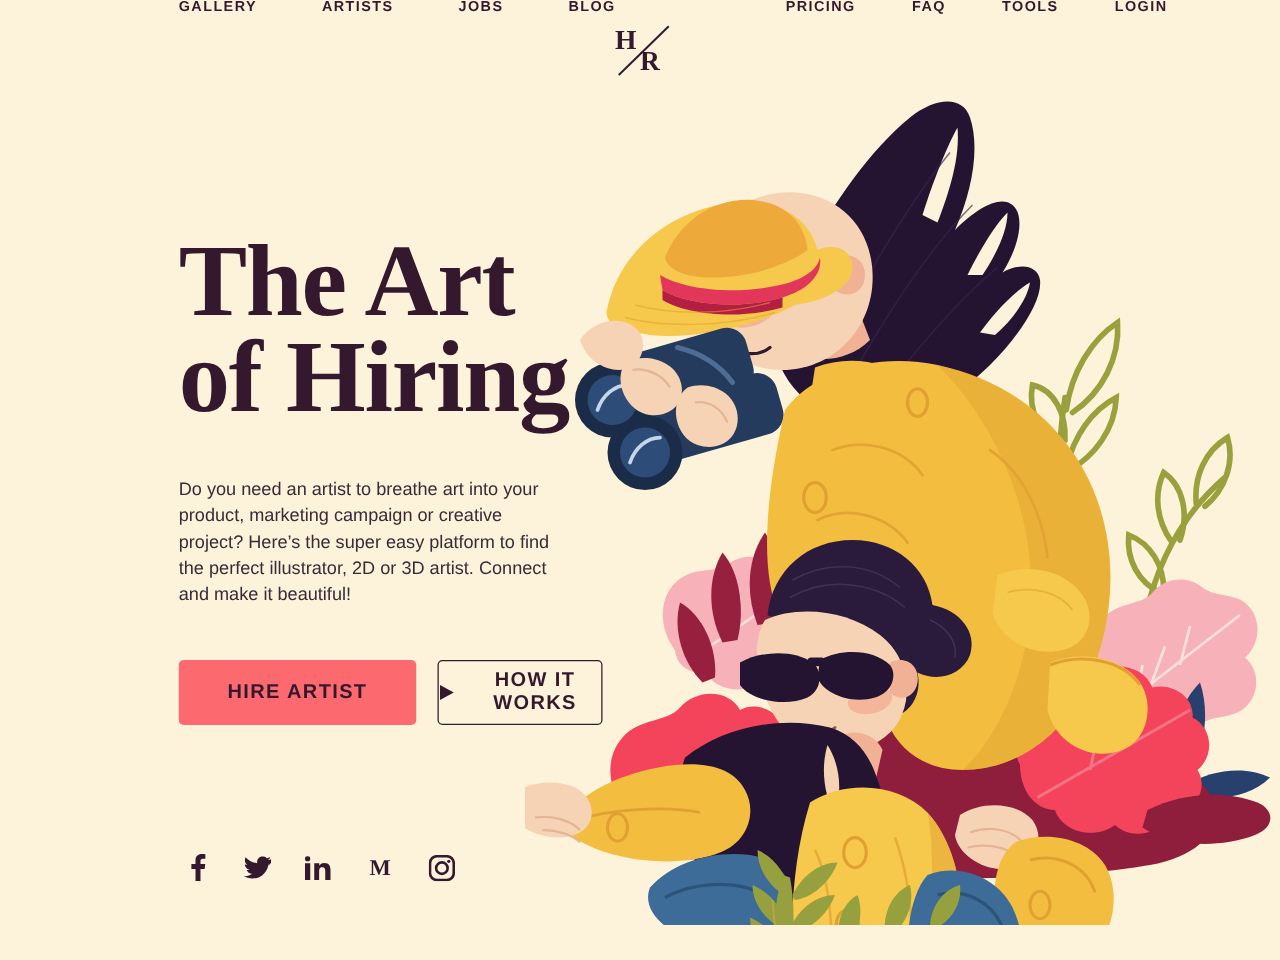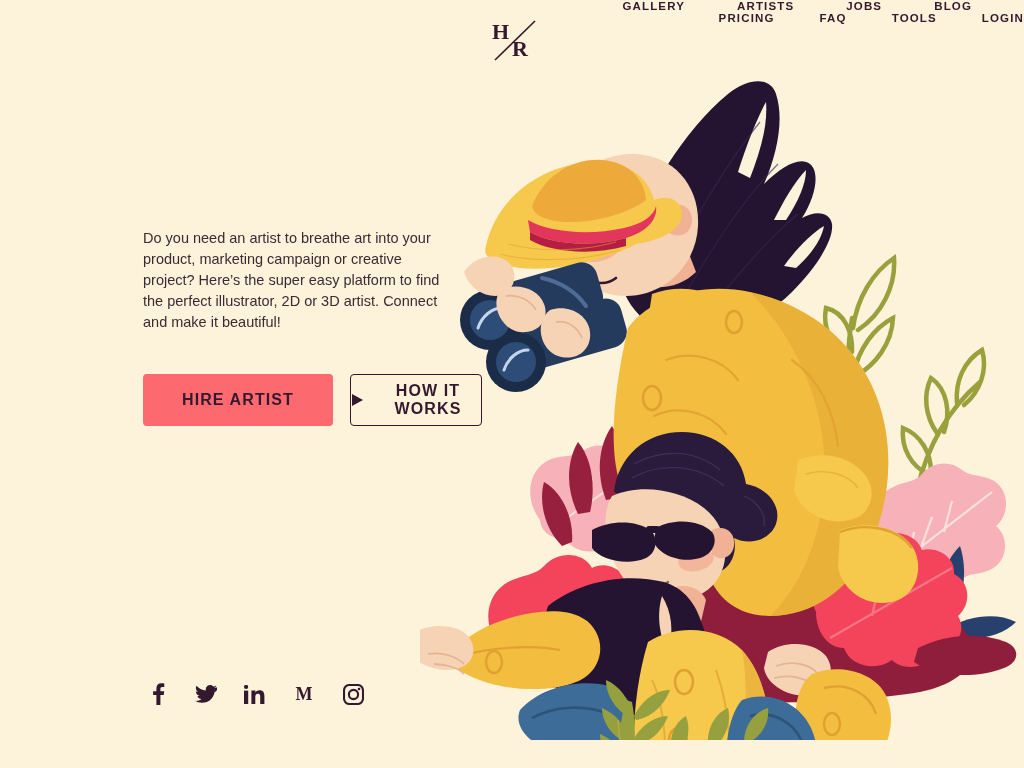--- a/index.html
+++ b/index.html
@@ -26,32 +26,31 @@
     overflow: hidden;
   }
 
   
   .navbar {
     position: absolute;
     top: 0; left: 0;
     width: 1024px;
     height: 84px;
     display: flex;
-    align-items: flex-end;
+    align-items: flex-start;
     z-index: 40;
-    flex-direction: column;
   }
 
   .nav-group {
     display: flex;
     align-items: center;
   }
 
   .nav-left  { margin-left: 143px; }
-  .nav-right { margin-left: 49px; }
+  .nav-right { margin-left: 84px; }
 
   .nav-link {
     font-family: "Liberation Sans", sans-serif;
     font-size: 11.5px;
     font-weight: bold;
     letter-spacing: 1.15px;
     color: #34182E;
     text-transform: uppercase;
     text-decoration: none;
     white-space: nowrap;
@@ -522,20 +521,24 @@
         <g stroke="#BFA845" stroke-width="1.6" fill="none" opacity="0.75">
           <path d="M238 704 C 258 696, 282 690, 306 688"></path>
           <path d="M198 660 C 200 682, 202 706, 206 726"></path>
         </g>
 
       </g>
     </svg>
   </div>
 
   <section class="hero">
+    <h1 class="headline">
+      <span>The Art</span>
+      <span class="line2">of Hiring</span>
+    </h1>
 
     <p class="subtext">Do you need an artist to breathe art into your product, marketing campaign or creative project? Here’s the super easy platform to find the perfect illustrator, 2D or 3D artist. Connect and make it beautiful!</p>
 
     <div class="cta-row">
       <button class="btn btn-primary">HIRE ARTIST</button>
 
       <button class="btn btn-secondary">
         <span class="play-icon">
           <svg width="13" height="14" viewBox="0 0 13 14">
               <polygon points="1,1 12,7 1,13" fill="#34182E"></polygon>

